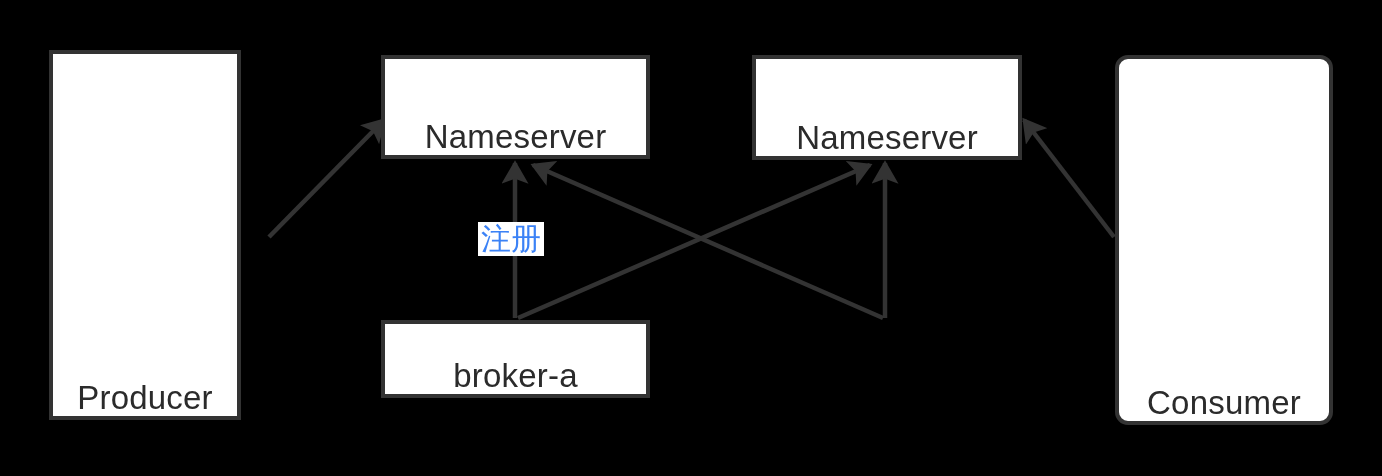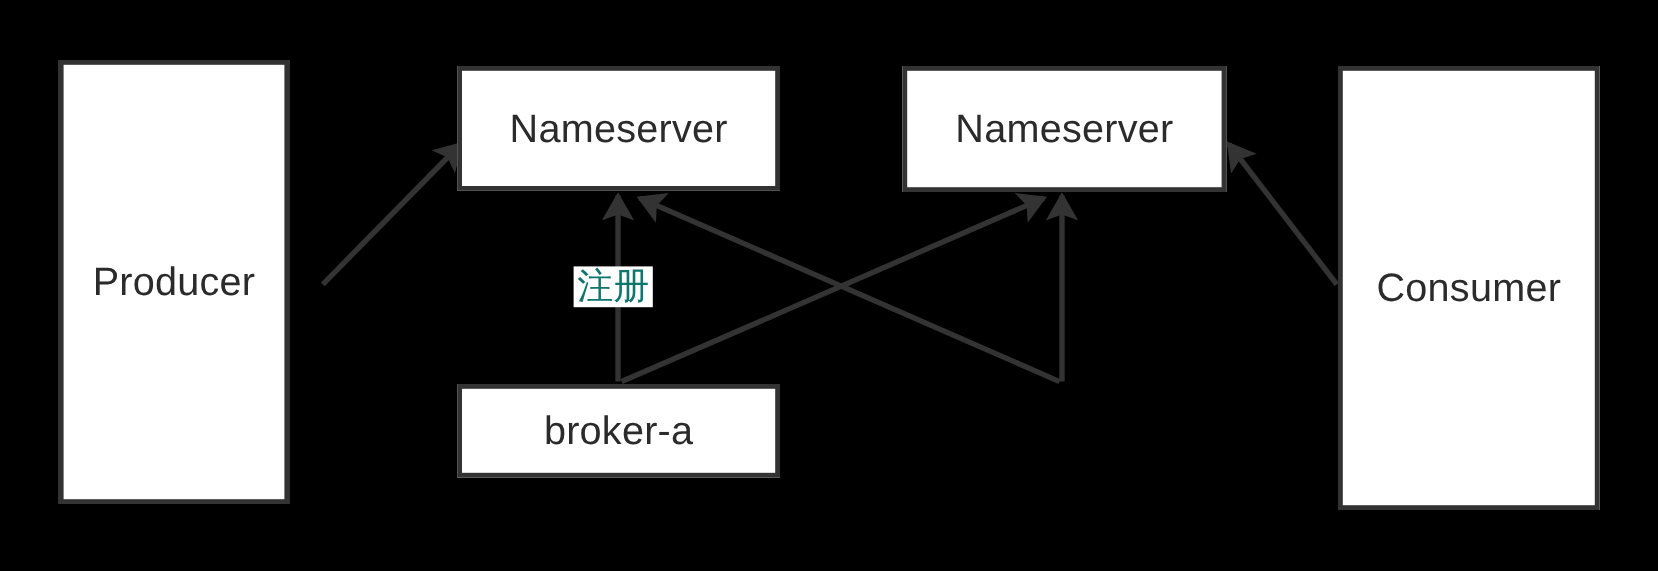--- a/index.html
+++ b/index.html
@@ -27,33 +27,33 @@
     width: 1382px;
     height: 476px;
     pointer-events: none;
   }
   .node {
     position: absolute;
     box-sizing: border-box;
     background: #ffffff;
     border: 4px solid #333333;
     display: flex;
-    align-items: center;
+    align-items: flex-end;
     justify-content: center;
     color: #2b2b2b;
     font-size: 33px;
     font-weight: 400;
     letter-spacing: 0.2px;
     line-height: 1.1;
     white-space: nowrap;
   }
   .edge-label {
     position: absolute;
     background: #ffffff;
-    color: #0f766e;
+    color: #3b82f6;
     font-size: 30px;
     line-height: 1.05;
     padding: 1px 3px;
     white-space: nowrap;
     box-sizing: border-box;
   }
 </style>
 </head>
 <body>
 
@@ -85,19 +85,19 @@
 
   <div class="node" style="left: 752px; top: 55px; width: 270px; height: 105px;">
     <span>Nameserver</span>
   </div>
 
   <div class="node" style="left: 381px; top: 320px; width: 269px; height: 78px;">
     <span>broker-a</span>
   </div>
 
 
-  <div class="node" style="left: 1115px; top: 55px; width: 218px; height: 370px;">
+  <div class="node" style="left: 1115px; top: 55px; width: 218px; height: 370px; border-radius: 13px;">
     <span>Consumer</span>
   </div>
 
   <div class="edge-label" style="left: 478px; top: 222px;">注册</div>
 
 </div>
 
 </body></html>

